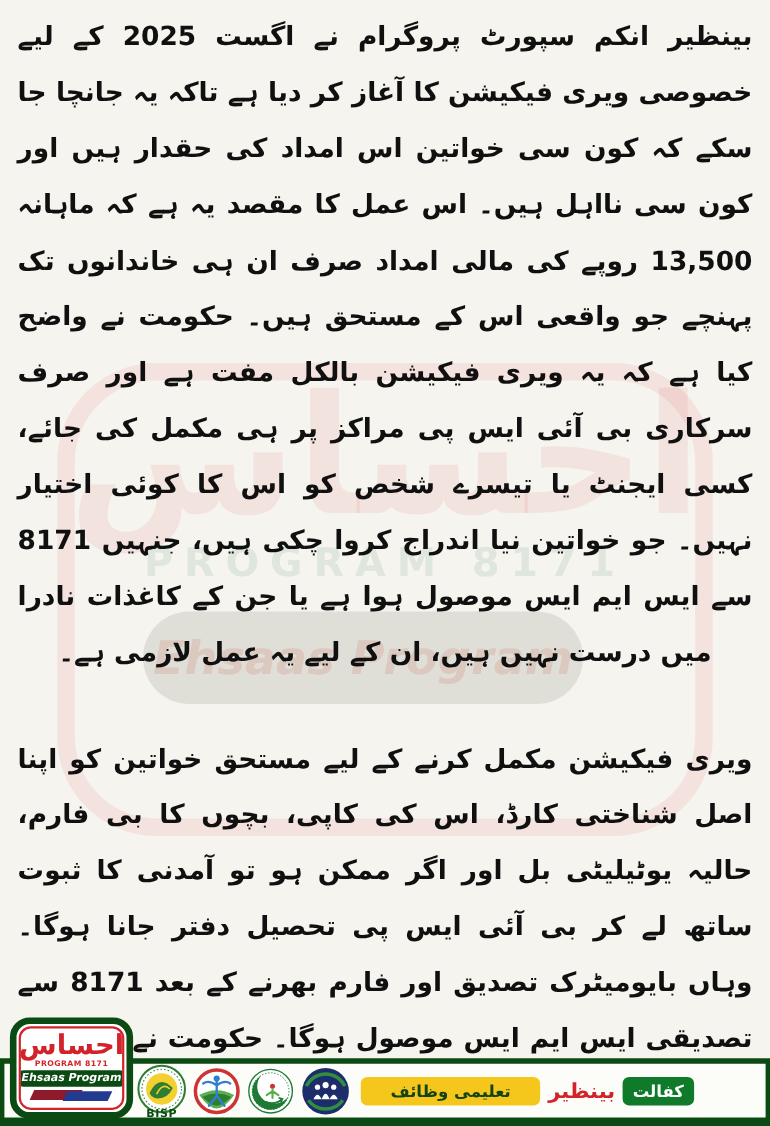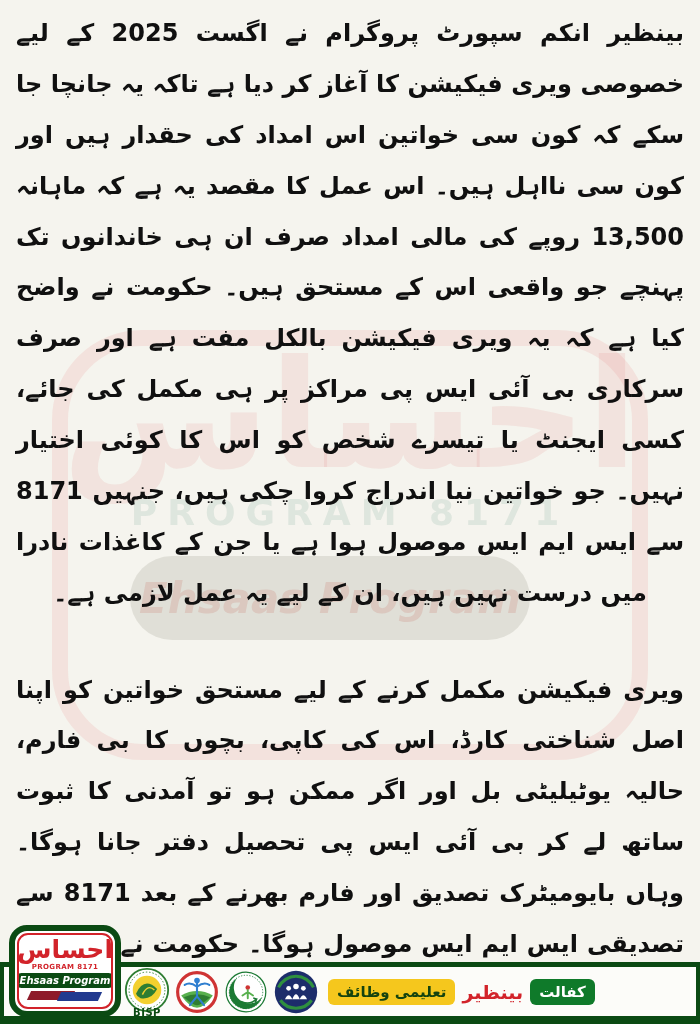--- a/index.html
+++ b/index.html
@@ -41,21 +41,21 @@
   .bisp-wrap{position:relative;width:46px;height:50px;flex:0 0 auto;}
   .bisp-label{position:absolute;bottom:-1px;left:0;right:0;text-align:center;
               font-size:10px;font-weight:bold;color:#0b4a13;letter-spacing:0.5px;}
 
   .roshan{display:flex;align-items:center;gap:3px;flex:0 0 auto;margin-left:3px;}
   .roshan-text{line-height:1.05;color:#1c1c1c;}
   .roshan-l1{font-size:14px;font-weight:bold;letter-spacing:0.3px;}
   .roshan-l2{font-size:9.5px;font-weight:bold;}
 
   .badge-yellow{background:#f5c71d;color:#14430f;font-weight:bold;font-size:15px;
-                padding:4px 9px;border-radius:6px;direction:rtl;white-space:nowrap;flex:0 0 auto;margin-left:4px;}
+                padding:4px 27px;border-radius:6px;direction:rtl;white-space:nowrap;flex:0 0 auto;margin-left:4px;}
   .benazir{color:#d2232a;font-weight:bold;font-size:19px;direction:rtl;white-space:nowrap;flex:0 0 auto;margin:0 2px;}
   .badge-green{background:#0f7a2a;color:#ffffff;font-weight:bold;font-size:15px;
                padding:4px 9px;border-radius:6px;direction:rtl;white-space:nowrap;flex:0 0 auto;}
 
   
   .ehsaas-card{position:absolute;left:9px;bottom:7px;width:112px;height:92px;background:#ffffff;
                border:6px solid #0b4a13;border-radius:18px;z-index:4;box-sizing:border-box;overflow:hidden;}
   .card-inner{position:absolute;inset:2px;border:2px solid #d2232a;border-radius:11px;
               display:flex;flex-direction:column;align-items:center;overflow:hidden;}
   .card-word{color:#d2232a;font-size:25px;font-weight:bold;line-height:1.05;margin-top:2px;direction:rtl;}

